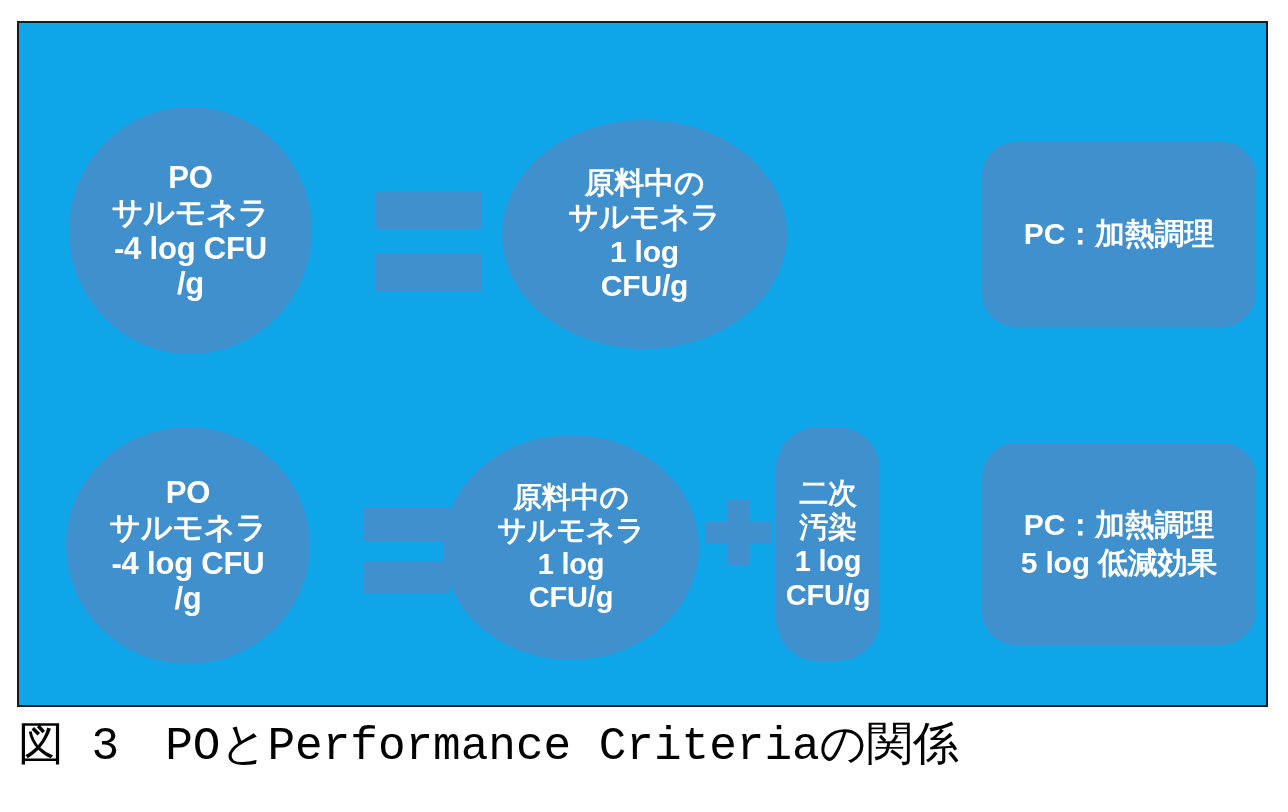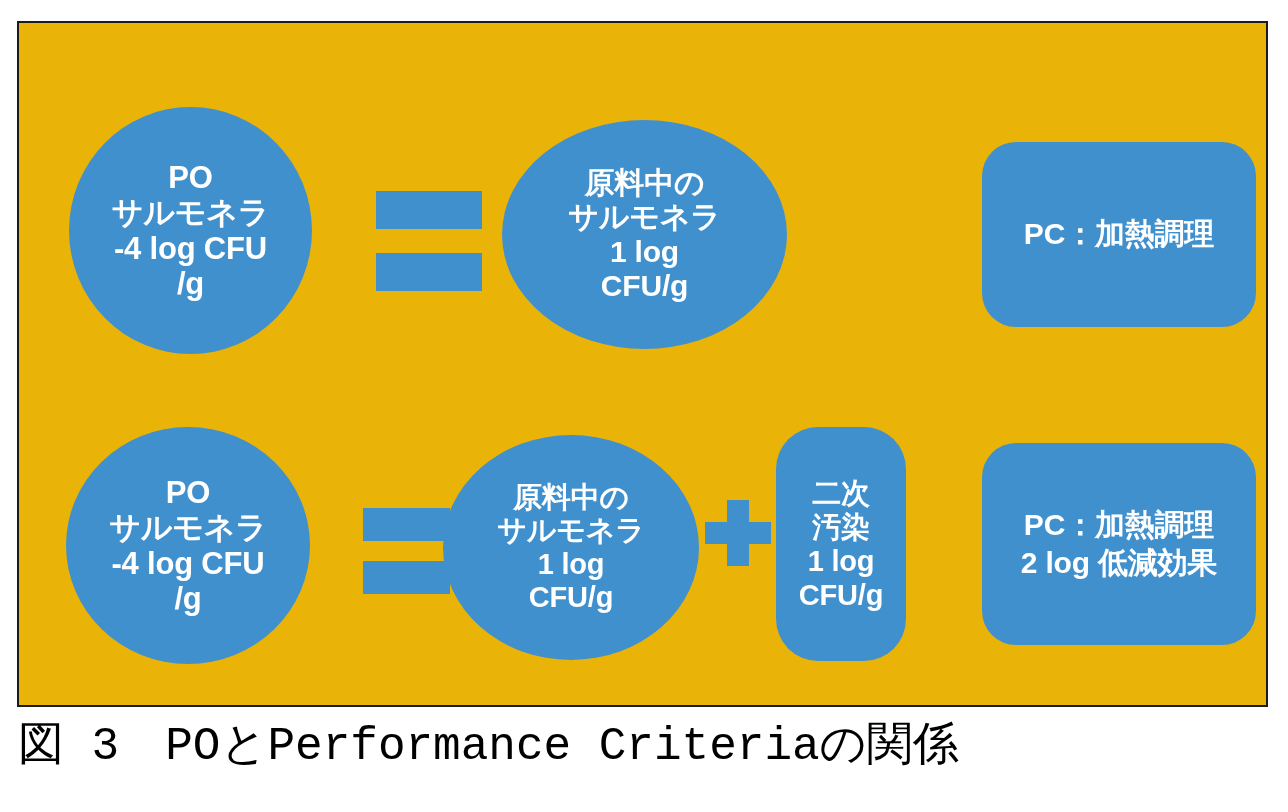--- a/index.html
+++ b/index.html
@@ -24,21 +24,21 @@
   }
 
   
   #figure-frame {
     position: absolute;
     left: 17px;
     top: 21px;
     width: 1251px;
     height: 686px;
     border: 2px solid #1b1b1b;
-    background: #eab308;
+    background: #0ea5e9;
   }
 
   
   .node {
     position: absolute;
     display: flex;
     flex-direction: column;
     align-items: center;
     justify-content: center;
     color: #ffffff;
@@ -72,21 +72,21 @@
   
   #po-ellipse-2 {
     left: 47px;  top: 404px; width: 244px; height: 237px;
     font-size: 31px;
   }
   #raw-ellipse-2 {
     left: 424px; top: 412px; width: 256px; height: 225px;
     font-size: 29px;
   }
   #cross-rect-2 {
-    left: 757px; top: 404px; width: 130px; height: 234px;
+    left: 757px; top: 404px; width: 104px; height: 234px;
     border-radius: 42px;
     font-size: 29px;
     line-height: 1.18;
   }
   #pc-rect-2 {
     left: 963px; top: 420px; width: 274px; height: 202px;
     border-radius: 34px;
     font-size: 30px;
     line-height: 1.28;
   }
@@ -201,20 +201,20 @@
       <span class="line">1 log</span>
       <span class="line">CFU/g</span>
     </div>
 
     <div class="op op-minus" id="minus-2">
       <span class="bar" style="background: rgb(65, 144, 206);"></span>
     </div>
 
     <div class="node rrect" id="pc-rect-2" style="background: rgb(65, 144, 206); color: rgb(255, 255, 255);">
       <span class="line">PC：加熱調理</span>
-      <span class="line">2 log 低減効果</span>
+      <span class="line">5 log 低減効果</span>
     </div>
 
   </div>
 
   <div id="caption">図 3　POとPerformance Criteriaの関係</div>
 
 </div>
 
 </body></html>

